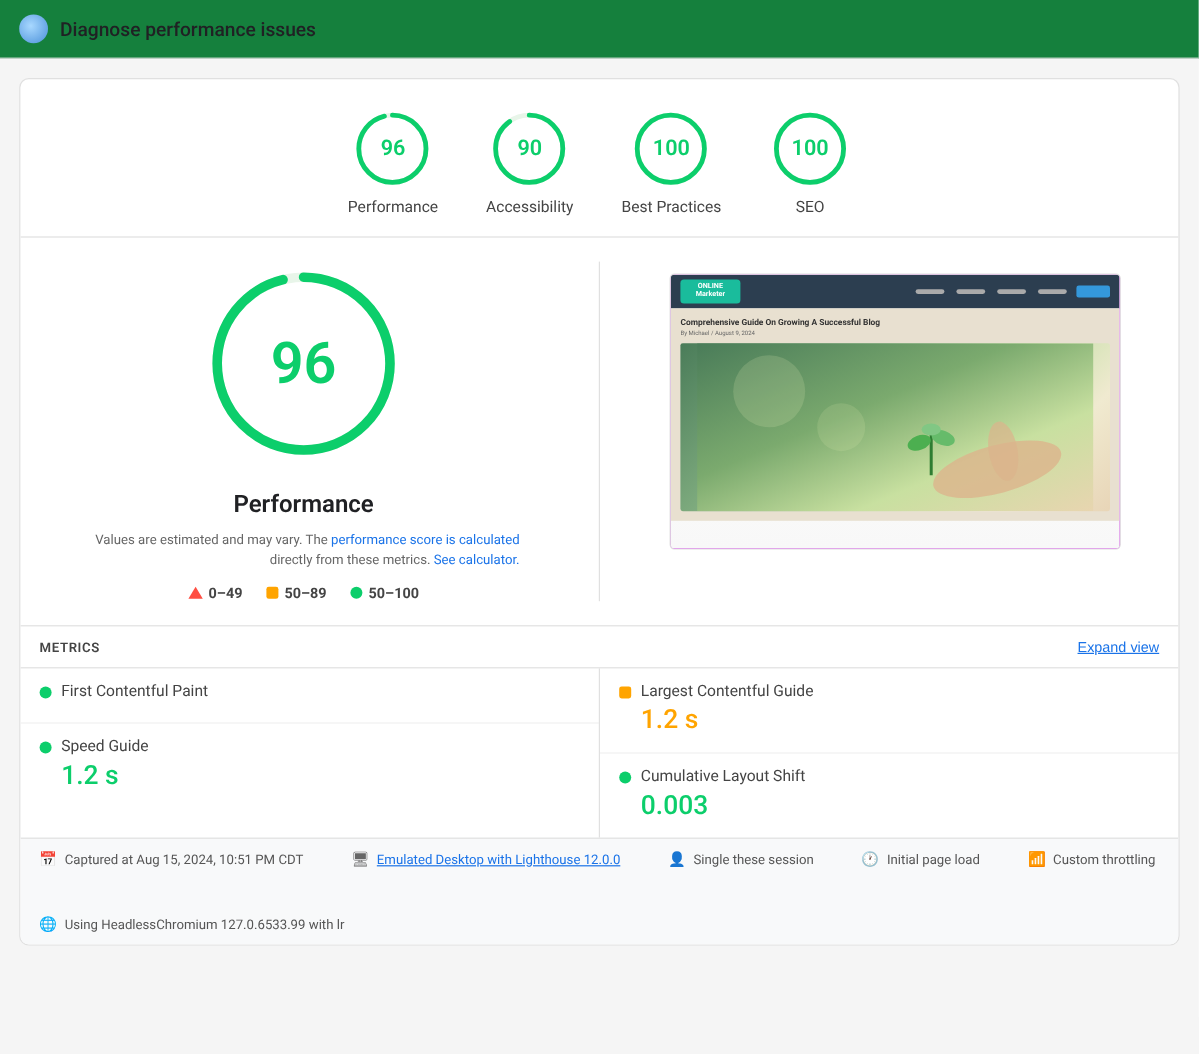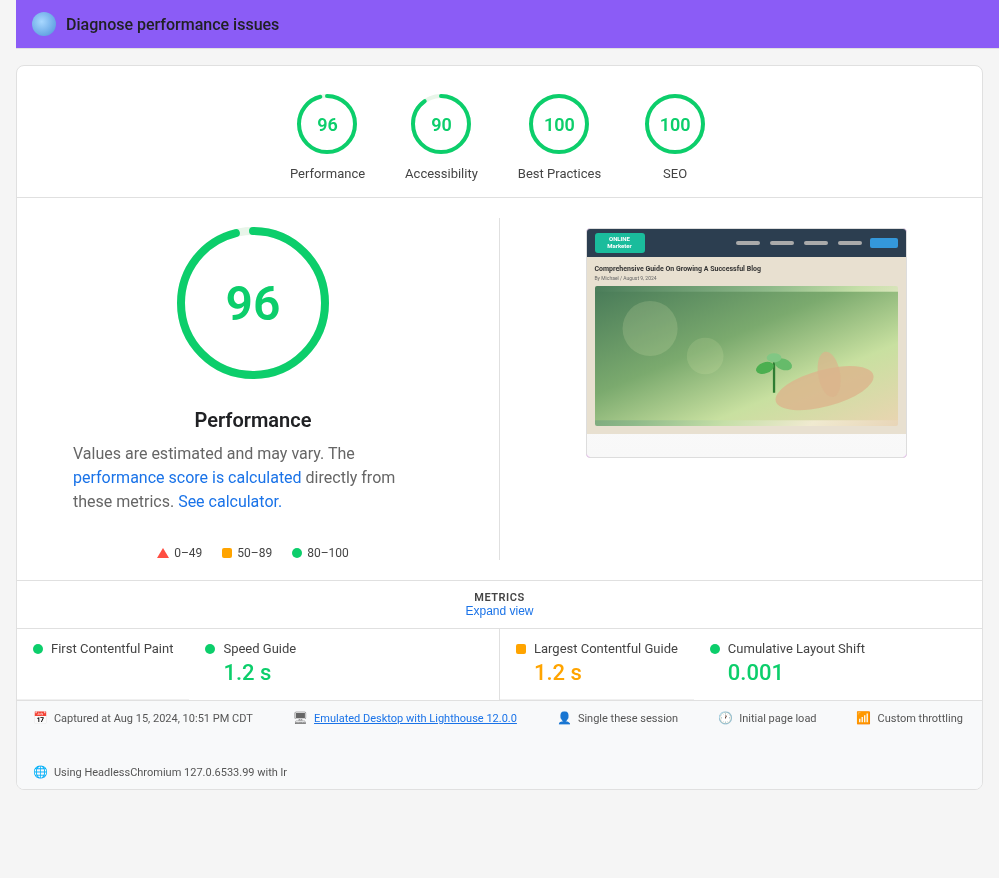--- a/index.html
+++ b/index.html
@@ -6,24 +6,23 @@
     body {
       font-family: -apple-system, BlinkMacSystemFont, 'Segoe UI', Roboto, sans-serif;
       background: #f5f5f5;
       color: #333;
       font-size: 14px;
     }
     .title-bar {
       display: flex;
       align-items: center;
       padding: 12px 16px;
-      background: #8b5cf6;
+      background: #15803d;
       border-bottom: 1px solid #e0e0e0;
       gap: 10px;
-      margin-left: 16px;
     }
     .title-icon {
       width: 24px;
       height: 24px;
       border-radius: 50%;
       background: radial-gradient(circle at 40% 40%, #a8d8ff, #4a90d9);
       display: inline-block;
       flex-shrink: 0;
     }
     .title-text {
@@ -106,37 +105,38 @@
       color: #0cce6b;
     }
     .perf-title {
       font-size: 20px;
       font-weight: 600;
       color: #202124;
       margin-bottom: 10px;
       text-align: center;
     }
     .perf-desc {
-      font-size: 16px;
+      font-size: 11px;
       color: #666;
-      text-align: left;
+      text-align: right;
       line-height: 1.5;
       max-width: 360px;
     }
     .perf-desc a {
       color: #1a73e8;
       text-decoration: none;
     }
     .legend-row {
       display: flex;
       align-items: flex-start;
       gap: 20px;
-      margin-top: 32px;
+      margin-top: 12px;
       font-size: 12px;
       color: #444;
+      font-weight: bold;
     }
     .legend-item {
       display: flex;
       align-items: center;
       gap: 5px;
     }
     .legend-dot {
       width: 10px;
       height: 10px;
       border-radius: 50%;
@@ -162,21 +162,21 @@
       margin: 0;
     }
     .right-panel {
       flex: 1;
       display: flex;
       justify-content: center;
       align-items: flex-start;
       padding-top: 10px;
     }
     .screenshot-frame {
-      width: 321px;
+      width: 376px;
       height: 230px;
       border: 1px solid #ddd;
       border-radius: 4px;
       overflow: hidden;
       background: #d946ef;
       position: relative;
     }
     .screenshot-mock {
       width: 100%;
       height: 100%;
@@ -252,44 +252,44 @@
     
     .metrics-section {
       border-top: 1px solid #e0e0e0;
       padding: 0;
     }
     .metrics-header {
       display: flex;
       justify-content: space-between;
       align-items: center;
       padding: 10px 16px;
-      flex-direction: column;
     }
     .metrics-title {
       font-size: 11px;
       font-weight: 600;
       color: #444;
       letter-spacing: 0.5px;
       text-transform: uppercase;
     }
     .expand-view-btn {
       font-size: 12px;
       color: #1a73e8;
       cursor: pointer;
       background: none;
       border: none;
+      text-decoration: underline;
     }
     .metrics-grid {
       display: grid;
       grid-template-columns: 1fr 1px 1fr;
       border-top: 1px solid #e0e0e0;
     }
     .metrics-col {
       display: flex;
-      flex-direction: row;
+      flex-direction: column;
     }
     .metric-item {
       padding: 12px 16px 14px;
       border-bottom: 1px solid #f0f0f0;
     }
     .metric-item:last-child {
       border-bottom: none;
     }
     .metric-header {
       display: flex;
@@ -425,21 +425,21 @@
         <div class="legend-item">
           <div class="legend-triangle"></div>
           <span>0–49</span>
         </div>
         <div class="legend-item">
           <div class="legend-square"></div>
           <span>50–89</span>
         </div>
         <div class="legend-item">
           <div class="legend-dot" style="background:#0cce6b;"></div>
-          <span>80–100</span>
+          <span>50–100</span>
         </div>
       </div>
     </div>
 
     <div class="panel-divider"></div>
 
     <div class="right-panel">
       <div class="screenshot-frame">
         <div class="screenshot-mock">
 
@@ -520,21 +520,21 @@
             <div class="metric-dot orange"></div>
             <span class="metric-name">Largest Contentful Guide</span>
           </div>
           <div class="metric-value orange">1.2 s</div>
         </div>
         <div class="metric-item">
           <div class="metric-header">
             <div class="metric-dot" style="background:#0cce6b;"></div>
             <span class="metric-name">Cumulative Layout Shift</span>
           </div>
-          <div class="metric-value green">0.001</div>
+          <div class="metric-value green">0.003</div>
         </div>
       </div>
     </div>
   </div>
 
   <div class="footer-bar">
     <div class="footer-item">
       <span class="footer-icon">📅</span>
       <span>Captured at Aug 15, 2024, 10:51 PM CDT</span>
     </div>

